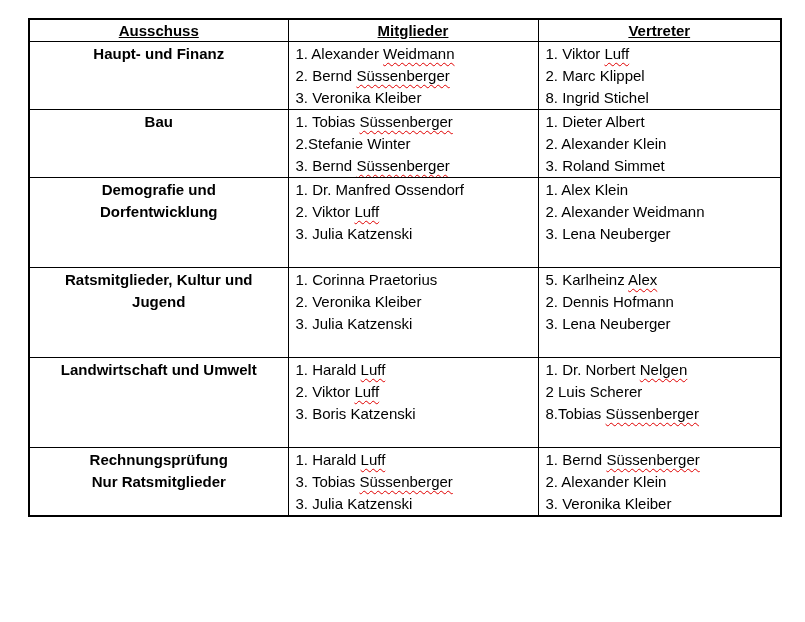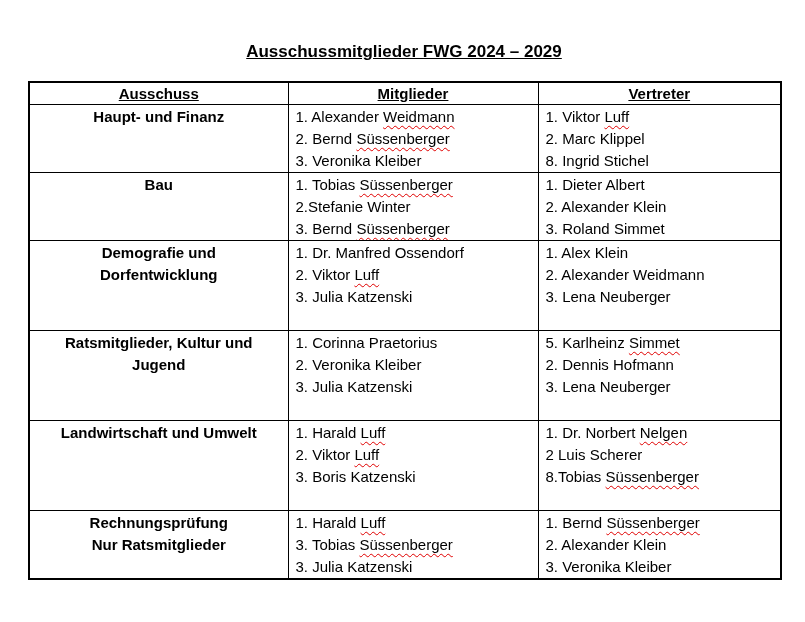--- a/index.html
+++ b/index.html
@@ -74,21 +74,20 @@
     text-underline-offset: 3px;
     text-decoration-skip-ink: none;
     text-align: center;
   }
 </style>
 </head>
 <body>
 
 <div class="page">
 
-  <h1 class="doc-title">Ausschussmitglieder FWG 2024 – 2029</h1>
 
   <table class="committee-table">
     <colgroup>
       <col style="width:259px">
       <col style="width:250px">
       <col style="width:243px">
     </colgroup>
     <thead>
       <tr>
         <th>Ausschuss</th>
@@ -149,21 +148,21 @@
             <div class="line"><span class="u">Ratsmitglieder, Kultur und</span></div>
             <div class="line"><span class="u">Jugend</span></div>
           </td>
           <td class="c-names">
             <div class="line"><span>1. Corinna Praetorius</span></div>
             <div class="line"><span>2. Veronika Kleiber</span></div>
             <div class="line"><span>3. Julia Katzenski</span></div>
             <div class="line"><span></span></div>
           </td>
           <td class="c-names">
-            <div class="line"><span>5. Karlheinz </span><span class="err">Simmet</span></div>
+            <div class="line"><span>5. Karlheinz </span><span class="err">Alex</span></div>
             <div class="line"><span>2. Dennis Hofmann</span></div>
             <div class="line"><span>3. Lena Neuberger</span></div>
           </td>
         </tr>
         <tr>
           <td class="c-ausschuss">
             <div class="line"><span class="u">Landwirtschaft und Umwelt</span></div>
           </td>
           <td class="c-names">
             <div class="line"><span>1. Harald </span><span class="err">Luff</span></div>

